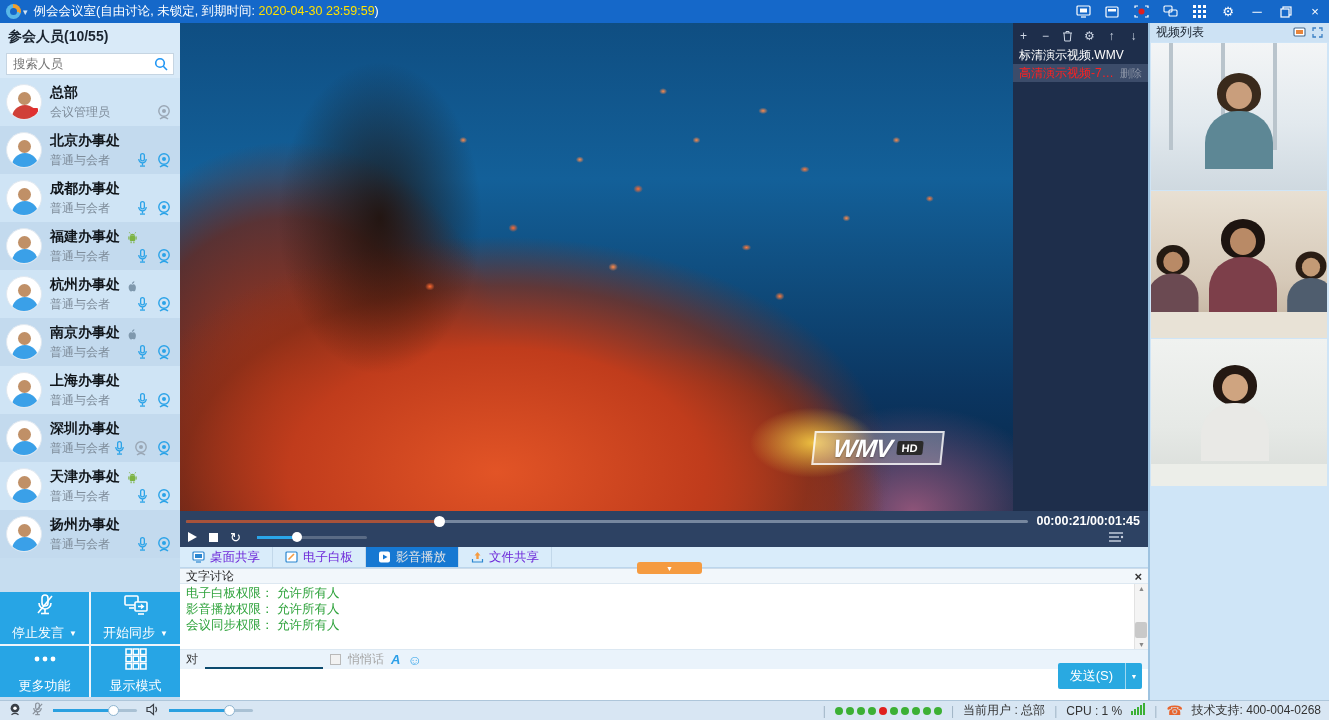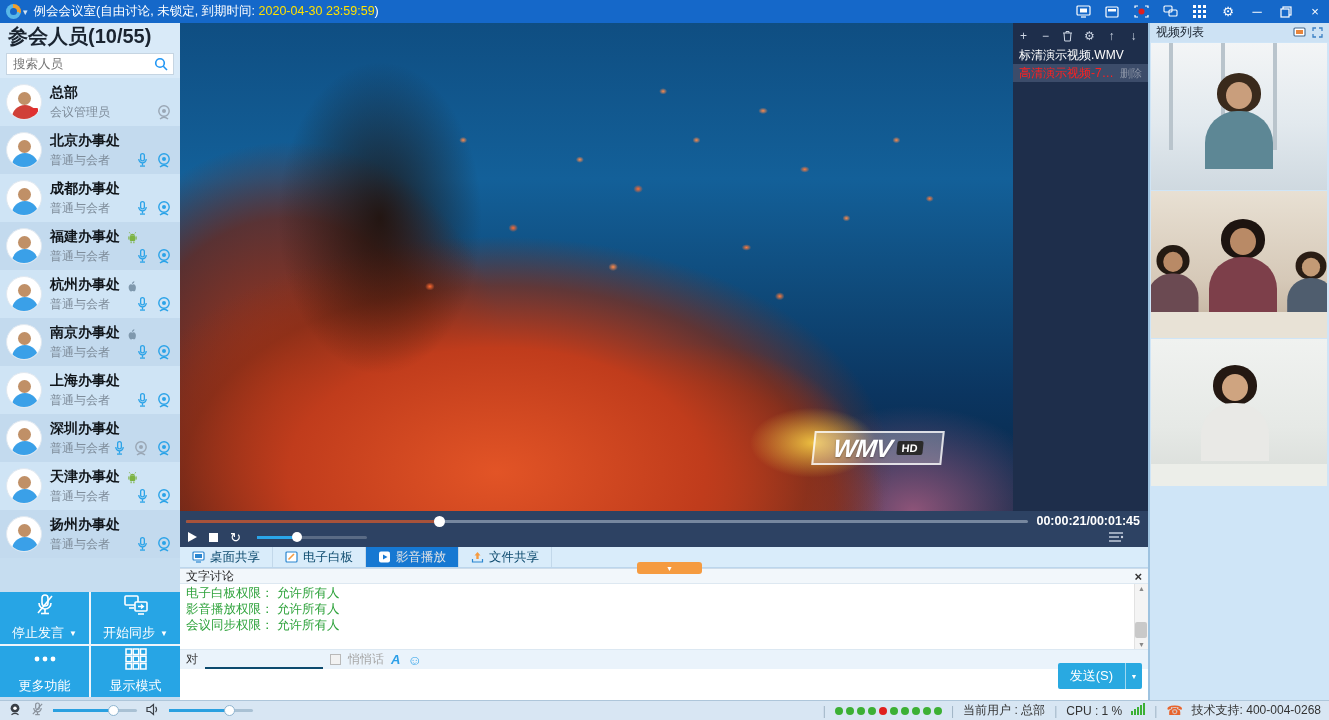--- a/index.html
+++ b/index.html
@@ -12,21 +12,21 @@
   .logo { width:15px; height:15px; border-radius:50%; background:conic-gradient(#f0a030 0 100deg,#58b7e8 100deg 360deg); position:relative; flex:0 0 auto; }
   .logo:after { content:""; position:absolute; inset:4px; border-radius:50%; background:#1568c9; }
   .logo-chev { font-size:9px; margin:0 6px 0 2px; color:#cfe2f5; }
   .t-time { color:#ffe100; }
   .t-icons { margin-left:auto; display:flex; align-items:center; gap:13px; }
   .ti { width:16px; height:16px; display:flex; align-items:center; justify-content:center; color:#fff; font-size:13px; cursor:default; }
   .ti svg { display:block; }
 
   
   .sidebar { position:absolute; top:23px; left:0; width:180px; height:677px; background:#c6ddf0; }
-  .sb-header { height:27px; line-height:27px; padding-left:8px; background:#d9eaf8; font-size:20px; font-weight:bold; color:#1a2430; }
+  .sb-header { height:27px; line-height:27px; padding-left:8px; background:#d9eaf8; font-size:14px; font-weight:bold; color:#1a2430; }
   .sb-search { height:28px; background:#d9eaf8; padding:3px 6px; position:relative; }
   .sb-search input { width:100%; height:22px; border:1px solid #c6d5e2; background:#fff; font-size:12.5px; padding:0 26px 0 6px; outline:none; color:#333; font-family:inherit; }
   .search-ic { position:absolute; right:12px; top:7px; }
   .plist { position:absolute; top:55px; left:0; right:0; height:503px; overflow:hidden; }
   .p-row { height:48px; position:relative; padding:0 0 0 50px; }
   .p-row:nth-child(odd) { background:#cfe4f5; }
   .p-row:nth-child(even) { background:#c3daee; }
   .avatar { position:absolute; left:6px; top:6px; width:36px; height:36px; border-radius:50%; background:#fff; overflow:hidden; border:1px solid #e0e8f0; }
   .av-head { position:absolute; top:7px; left:11px; width:13px; height:13px; border-radius:50%; background:#c09067; }
   .av-body { position:absolute; bottom:-2px; left:5px; width:26px; height:16px; border-radius:13px 13px 0 0; background:#3aa0e8; }
@@ -100,21 +100,21 @@
   .ctrl-row { display:flex; align-items:center; height:20px; padding:0 8px; gap:12px; color:#fff; }
   .play-tri { width:0; height:0; border-left:9px solid #fff; border-top:5.5px solid transparent; border-bottom:5.5px solid transparent; }
   .stop-sq { width:9px; height:9px; background:#fff; }
   .replay-g { font-size:13px; color:#fff; line-height:1; }
   .vol-track { width:110px; height:3px; background:#5a6b85; border-radius:2px; position:relative; margin-left:4px; }
   .vol-fill { position:absolute; left:0; top:0; bottom:0; width:36%; background:#2aa5e8; }
   .vol-knob { position:absolute; left:calc(36% - 5px); top:-3.5px; width:10px; height:10px; border-radius:50%; background:#fff; }
   .pl-list-ic { margin-left:auto; margin-right:16px; line-height:0; }
 
   .tabbar { position:absolute; top:524px; left:0; width:968px; height:21px; background:#d9ecfa; display:flex; border-bottom:1px solid #bcd6ec; }
-  .tab { display:flex; align-items:center; gap:5px; padding:0 12px; font-size:12.5px; color:#0c4a6e; border-right:1px solid #c2d8ea; cursor:default; }
+  .tab { display:flex; align-items:center; gap:5px; padding:0 12px; font-size:12.5px; color:#6d28d9; border-right:1px solid #c2d8ea; cursor:default; }
   .tab svg { display:block; }
   .tab.active { background:#1678d2; color:#e5e5e5; }
   .collapse-handle { position:absolute; top:539px; left:457px; width:65px; height:12px; background:#f59b40; border-radius:3px;
     display:flex; align-items:center; justify-content:center; color:#fff; font-size:7px; z-index:5; }
 
   .chat { position:absolute; top:545px; left:0; width:968px; height:132px; background:#fff; border-top:1px solid #cddcea; }
   .chat-head { height:15px; background:#f2f7fb; border-bottom:1px solid #dde8f1; display:flex; align-items:center; padding:0 6px; font-size:12px; color:#222; }
   .chat-close { margin-left:auto; color:#333; font-size:13px; font-weight:bold; line-height:1; cursor:default; }
   .chat-msgs { position:relative; height:65px; background:#fff; overflow:hidden; }
   .msgs { padding:1px 6px; }

